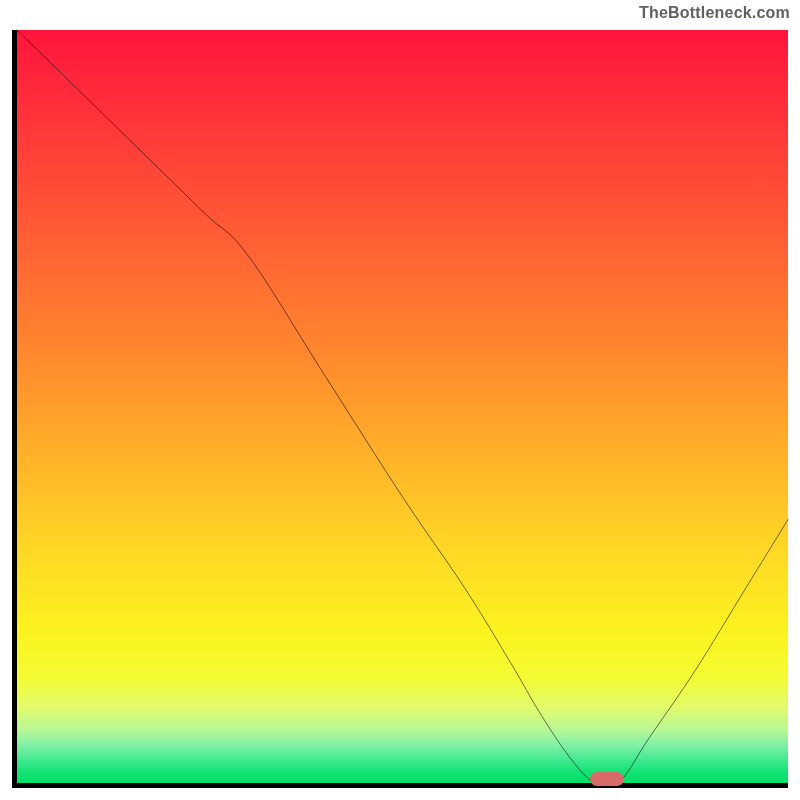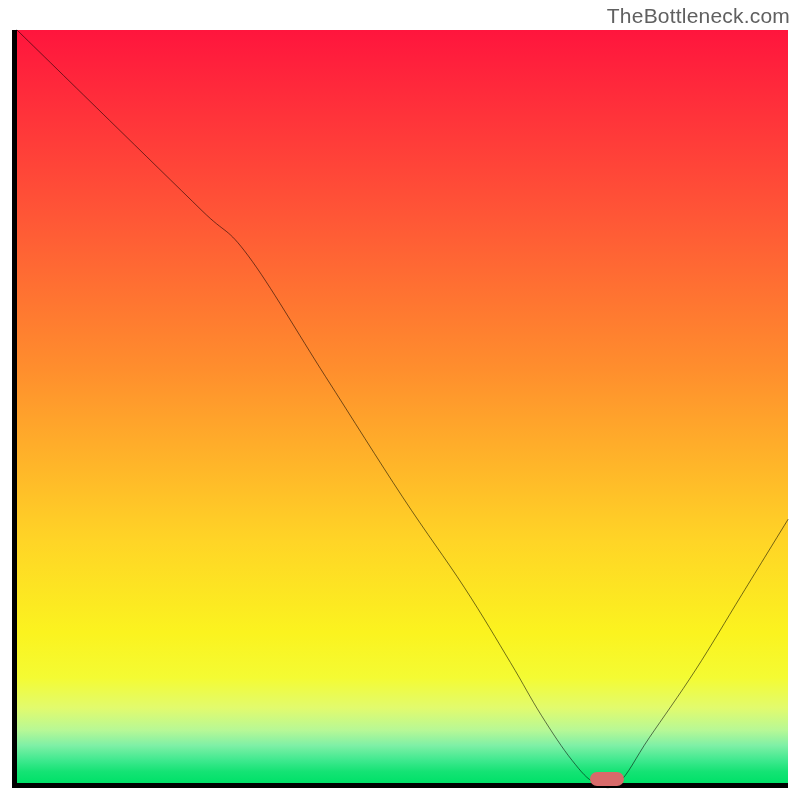--- a/index.html
+++ b/index.html
@@ -7,22 +7,22 @@
   .canvas {
     position: relative;
     width: 800px;
     height: 800px;
   }
   .watermark {
     position: absolute;
     top: 4px;
     right: 10px;
     font-family: Arial, Helvetica, sans-serif;
-    font-size: 21px;
-    font-weight: 400;
+    font-size: 16px;
+    font-weight: 700;
     color: #606060;
     letter-spacing: 0.2px;
     text-align: center;
   }
   .plot-area {
     position: absolute;
     left: 12px;
     top: 30px;
     width: 776px;
     height: 758px;

